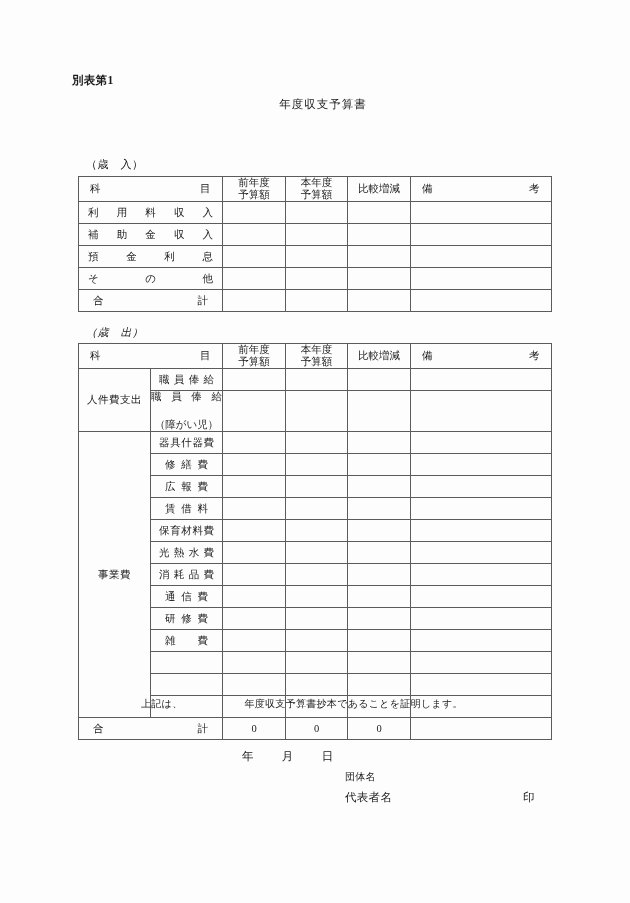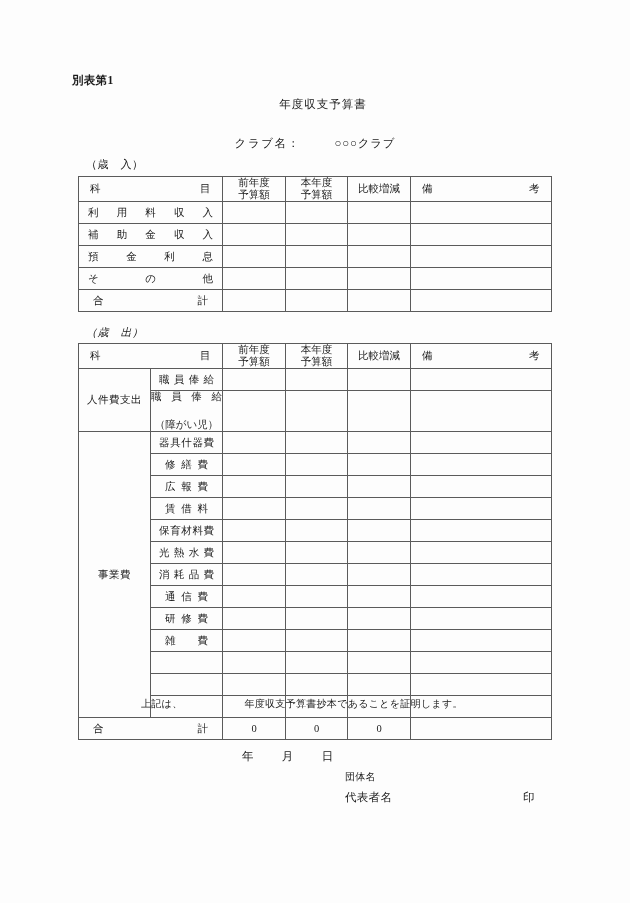--- a/index.html
+++ b/index.html
@@ -175,23 +175,20 @@
 </style>
 </head>
 <body>
 
 <div class="page">
 
   <div class="abs" id="form-code">別表第1</div>
 
   <div class="abs" id="doc-title">年度収支予算書</div>
 
-  <div class="abs" id="club-row">
-    <span class="club-label">クラブ名：</span><span class="club-gap"></span><span class="club-value">○○○クラブ</span>
-  </div>
 
   <div class="abs" id="income-section-label">（歳　入）</div>
   <div class="abs" id="unit-note">（単位：円）</div>
 
   <table class="budget" id="income-table" style="left:78px; top:176px;">
     <colgroup>
       <col class="c-koumoku-a">
         <col class="c-koumoku-b">
       <col class="c-prev">
         <col class="c-cur">

